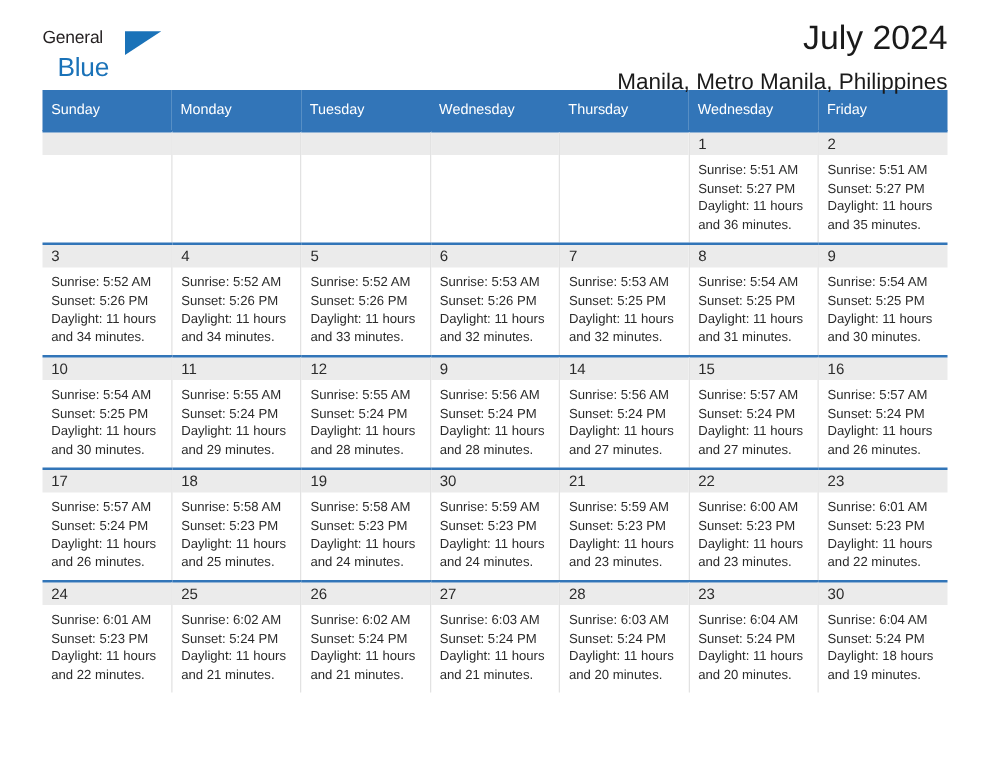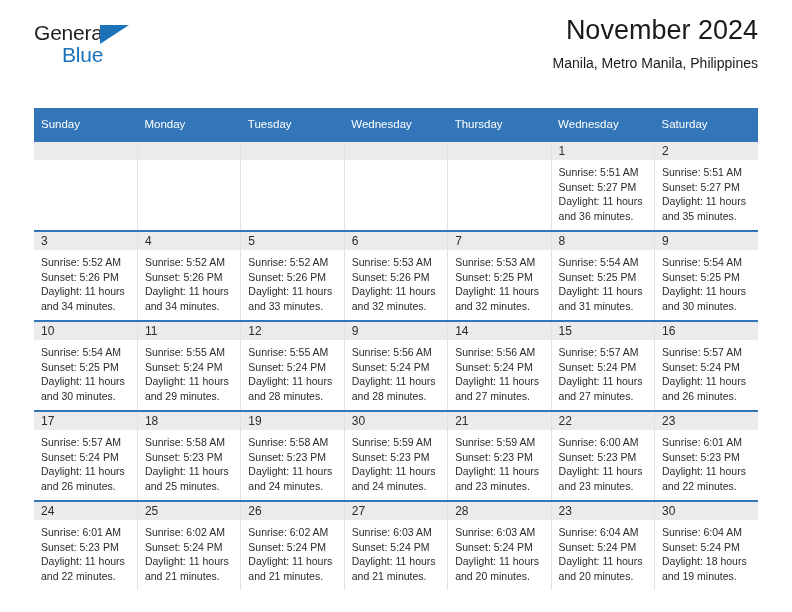--- a/index.html
+++ b/index.html
@@ -33,67 +33,66 @@
   .brand {
     position: relative;
     margin-top: 22px;
     width: 120px;
     height: 46px;
   }
   .brand-general {
     position: absolute;
     left: 0;
     top: 0;
-    font-size: 21px;
+    font-size: 14px;
     letter-spacing: -0.2px;
     color: #231f20;
     line-height: 1;
   }
   .brand-tri {
     position: absolute;
     left: 66px;
     top: 3px;
     width: 0;
     height: 0;
     border-left: 29px solid #1a72b8;
     border-bottom: 19px solid transparent;
   }
   .brand-blue {
     position: absolute;
-    left: 28px;
+    left: 12px;
     top: 22px;
     font-size: 21px;
     letter-spacing: -0.2px;
     color: #1a72b8;
     line-height: 1;
   }
   .titles {
     text-align: right;
     margin-top: 16px;
   }
   .cal-title {
     font-size: 27px;
     font-weight: normal;
     color: #1a1a1a;
     line-height: 1.1;
     white-space: nowrap;
   }
   .cal-subtitle {
-    font-size: 14px;
+    font-size: 18px;
     color: #1a1a1a;
     margin-top: 9px;
     white-space: nowrap;
   }
 
   
   .calendar {
     width: 724px;
     border-collapse: collapse;
     table-layout: fixed;
-    margin-top: 36px;
   }
   .dow-row th {
     background: #3275b8;
     color: #ffffff;
     font-size: 11.5px;
     font-weight: normal;
     text-align: left;
     padding: 6px 0 6px 7px;
     height: 20px;
     border: none;
@@ -138,35 +137,35 @@
 
 <div class="page">
 
   <div class="masthead">
     <div class="brand">
       <span class="brand-general">General</span>
       <span class="brand-tri"></span>
       <span class="brand-blue">Blue</span>
     </div>
     <div class="titles">
-      <div class="cal-title">November 2024</div>
+      <div class="cal-title">July 2024</div>
       <div class="cal-subtitle">Manila, Metro Manila, Philippines</div>
     </div>
   </div>
 
   <table class="calendar">
     <thead>
       <tr class="dow-row" id="dow-row">
           <th>Sunday</th>
           <th>Monday</th>
           <th>Tuesday</th>
           <th>Wednesday</th>
           <th>Thursday</th>
           <th>Wednesday</th>
-          <th>Saturday</th>
+          <th>Friday</th>
         </tr>
     </thead>
     <tbody id="weeks-body">
         <tr class="week-row">
           <td>
             <div class="daynum-band empty"></div>
           </td>
           <td>
             <div class="daynum-band empty"></div>
           </td>

